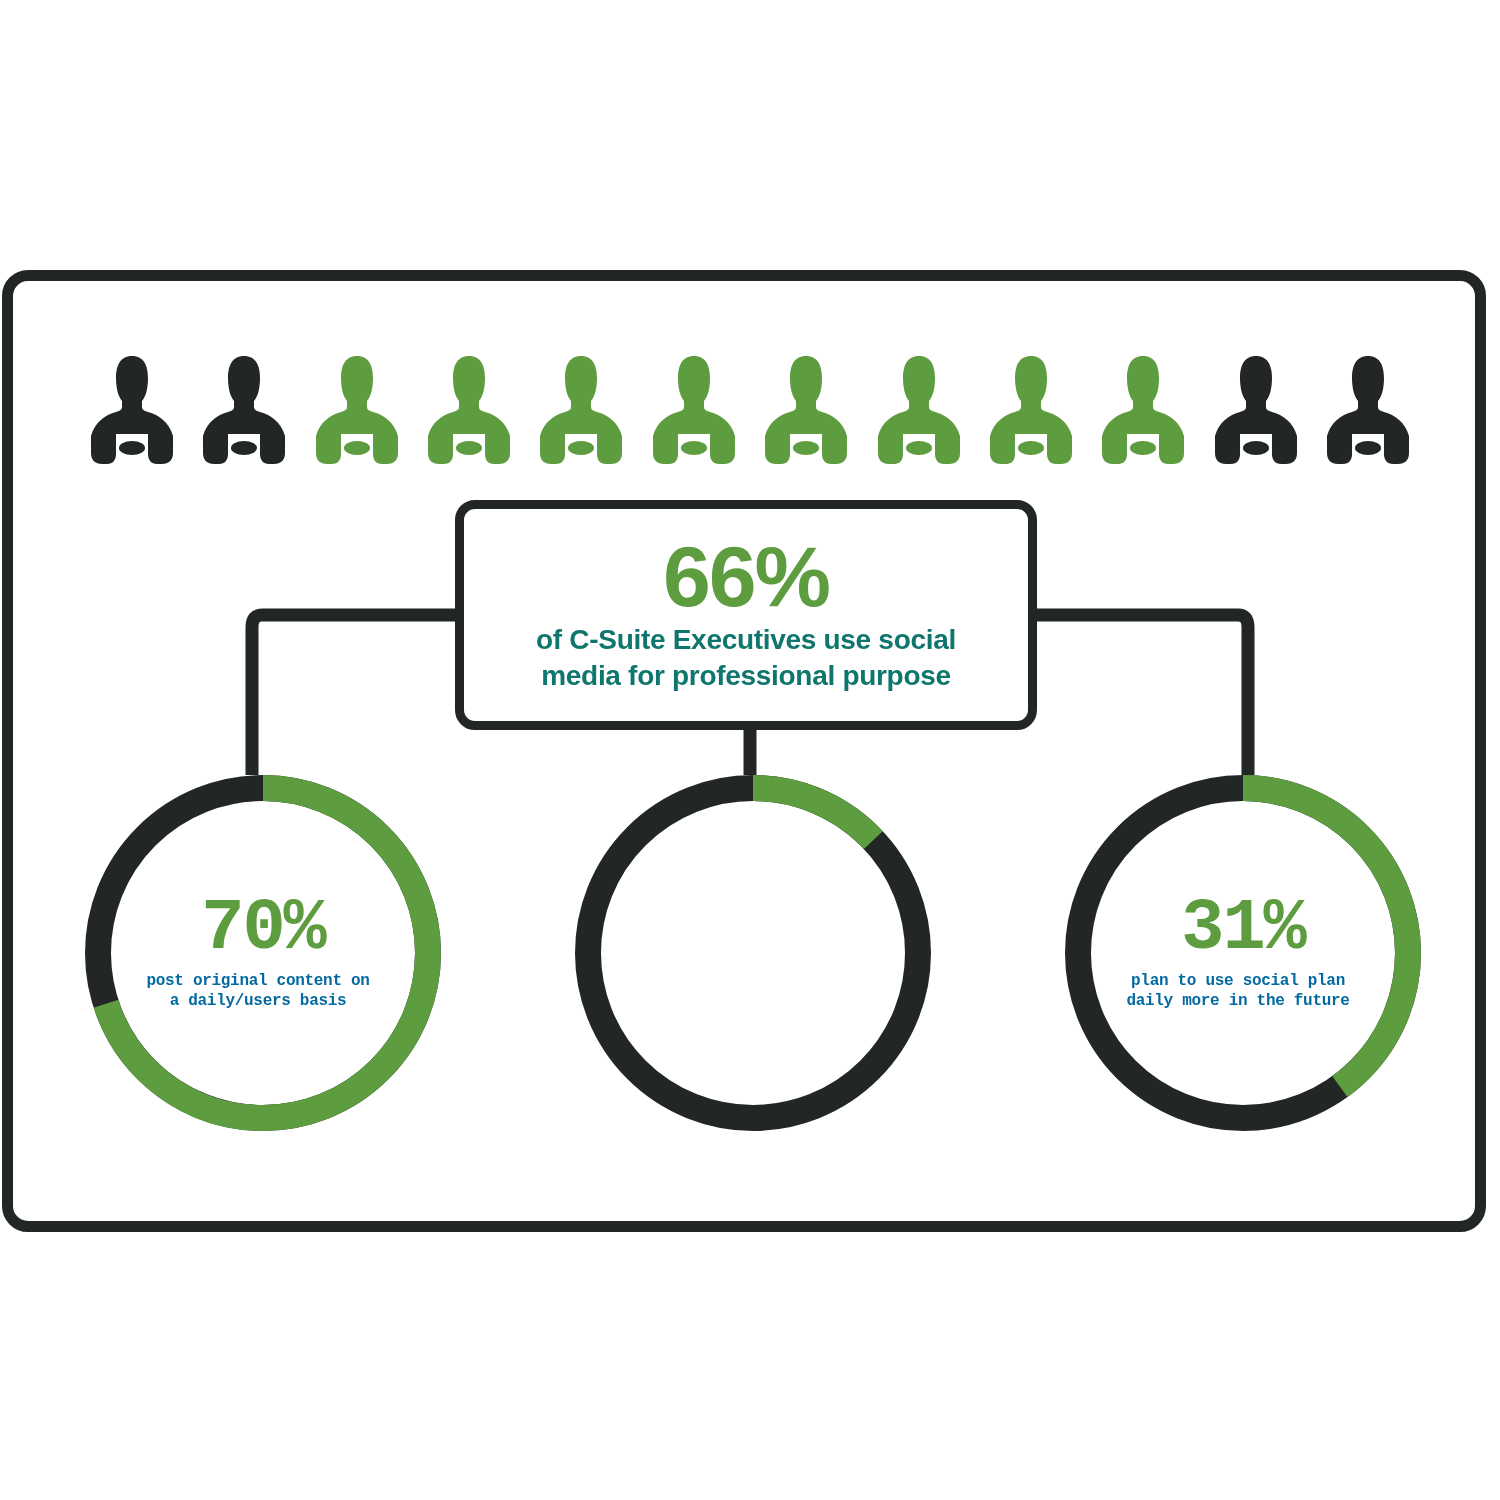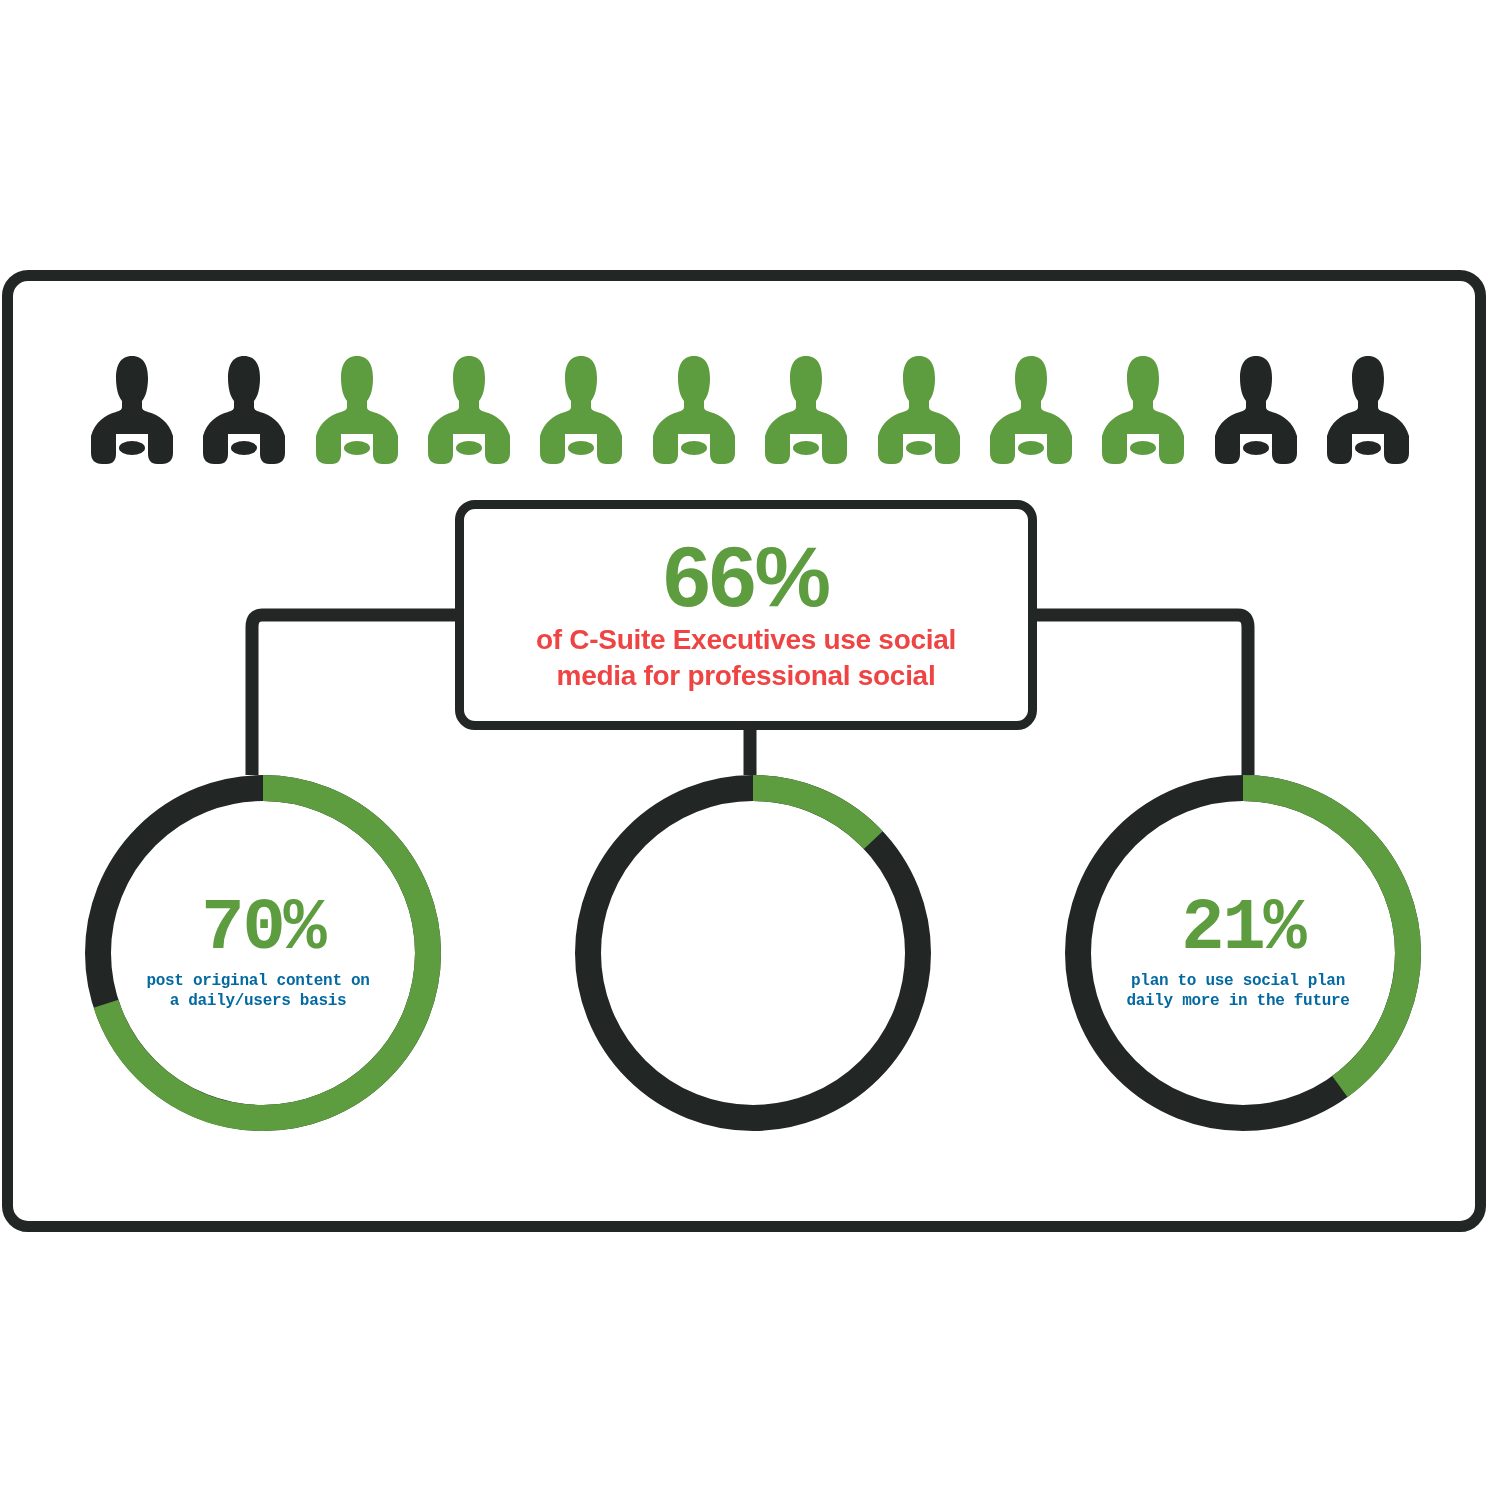--- a/index.html
+++ b/index.html
@@ -73,21 +73,21 @@
     font-weight: bold;
     color: #5d9c3f;
     letter-spacing: -2px;
     font-stretch: condensed;
     margin-bottom: 6px;
   }
   #stat-box .stat-caption {
     font-size: 28px;
     line-height: 1.28;
     font-weight: bold;
-    color: #ef4444;
+    color: #0f766e;
     text-align: center;
     letter-spacing: -0.3px;
     max-width: 500px;
   }
 
   
   #connectors {
     position: absolute;
     left: 0;
     top: 0;
@@ -250,21 +250,21 @@
       <path d="M 1037 615 L 1238 615 Q 1248 615 1248 627 L 1248 775"></path>
 
       <path d="M 750 730 L 750 775"></path>
     </g>
   </svg>
 
   <div id="stat-box">
     <div class="big-pct">66%</div>
     <div class="stat-caption">
       <span>of C-Suite Executives use social</span><br>
-      <span>media for professional social</span>
+      <span>media for professional purpose</span>
     </div>
   </div>
 
   <div class="donut-wrap" id="donut-1">
     <svg class="donut-svg" viewBox="0 0 380 380" xmlns="http://www.w3.org/2000/svg">
 
       <circle cx="190" cy="190" r="165" fill="none" stroke="#222725" stroke-width="26"></circle>
 
       <circle cx="190" cy="190" r="165" fill="none" stroke="#5d9c3f" stroke-width="26" stroke-dasharray="725.71 311.02" stroke-dashoffset="0" transform="rotate(-90 190 190)"></circle>
     </svg>
@@ -283,21 +283,21 @@
       <circle cx="190" cy="190" r="165" fill="none" stroke="#5d9c3f" stroke-width="26" stroke-dasharray="134.77 901.95" stroke-dashoffset="0" transform="rotate(-90 190 190)"></circle>
     </svg>
   </div>
 
   <div class="donut-wrap" id="donut-3">
     <svg class="donut-svg" viewBox="0 0 380 380" xmlns="http://www.w3.org/2000/svg">
       <circle cx="190" cy="190" r="165" fill="none" stroke="#222725" stroke-width="26"></circle>
       <circle cx="190" cy="190" r="165" fill="none" stroke="#5d9c3f" stroke-width="26" stroke-dasharray="414.69 622.04" stroke-dashoffset="0" transform="rotate(-90 190 190)"></circle>
     </svg>
     <div class="donut-center">
-      <div class="donut-pct">21%</div>
+      <div class="donut-pct">31%</div>
       <div class="donut-caption">
         <span>plan to use social plan</span><br>
         <span>daily more in the future</span>
       </div>
     </div>
   </div>
 
 </div>
 
 </body></html>

